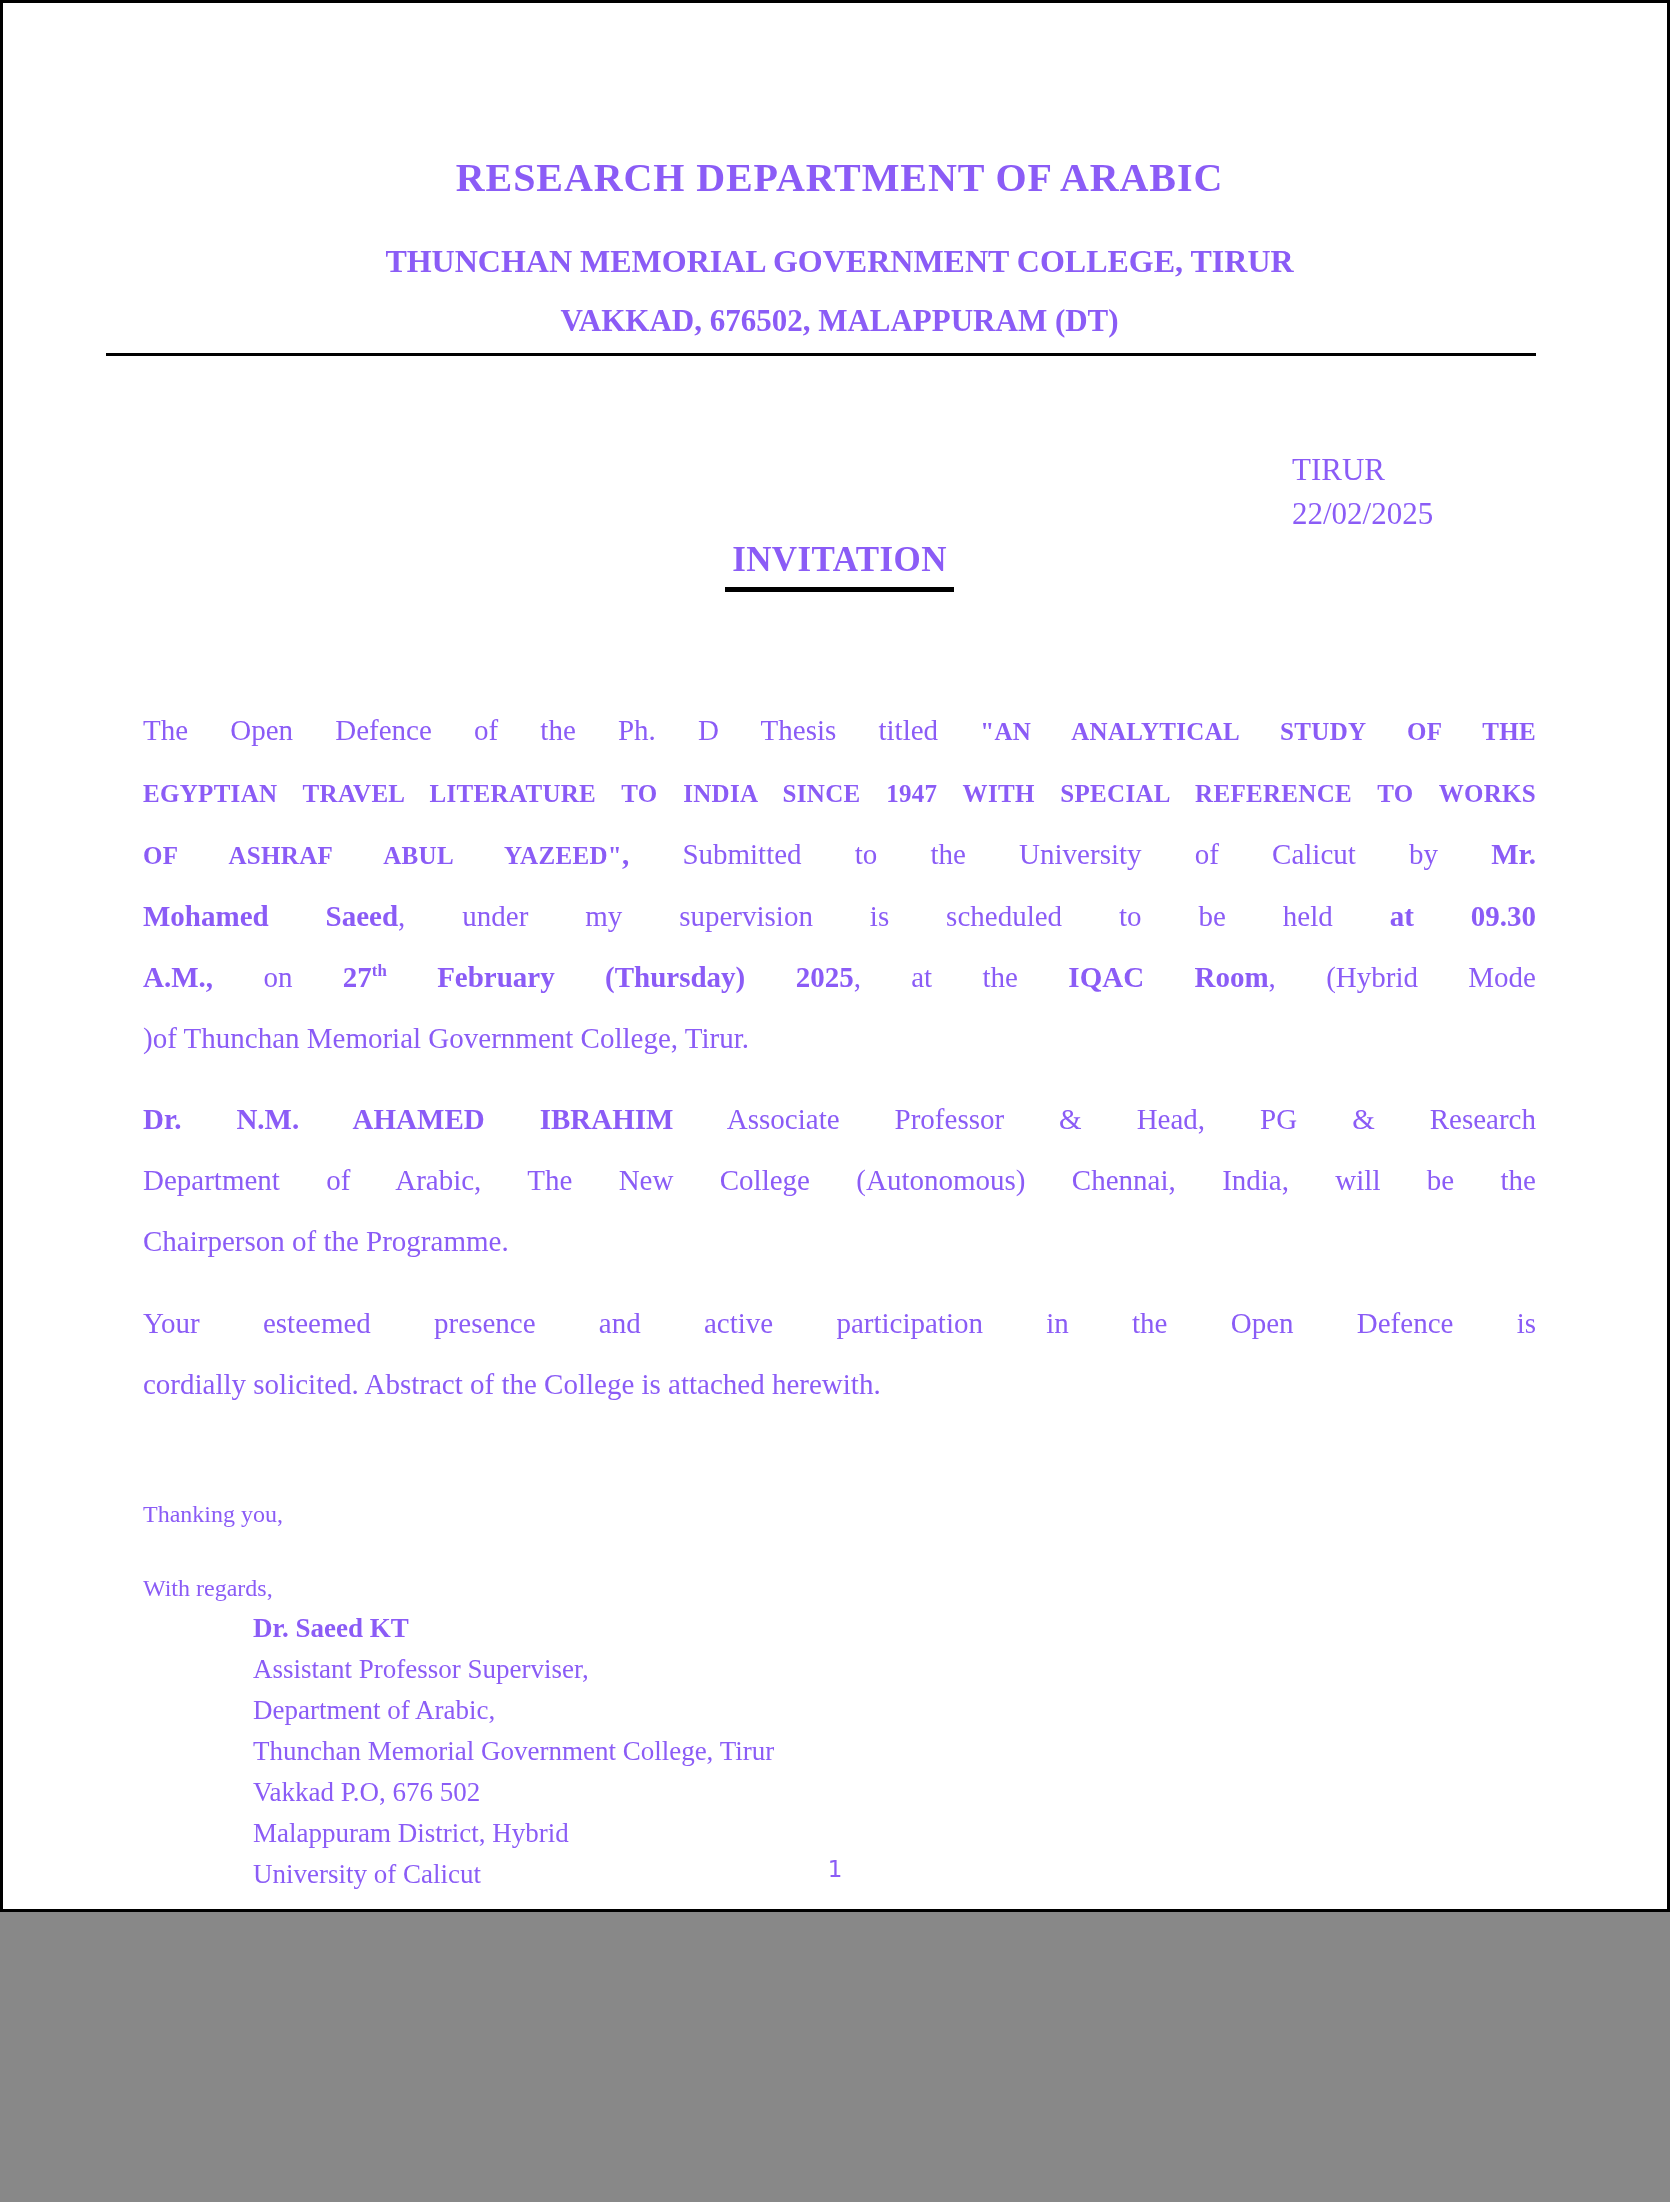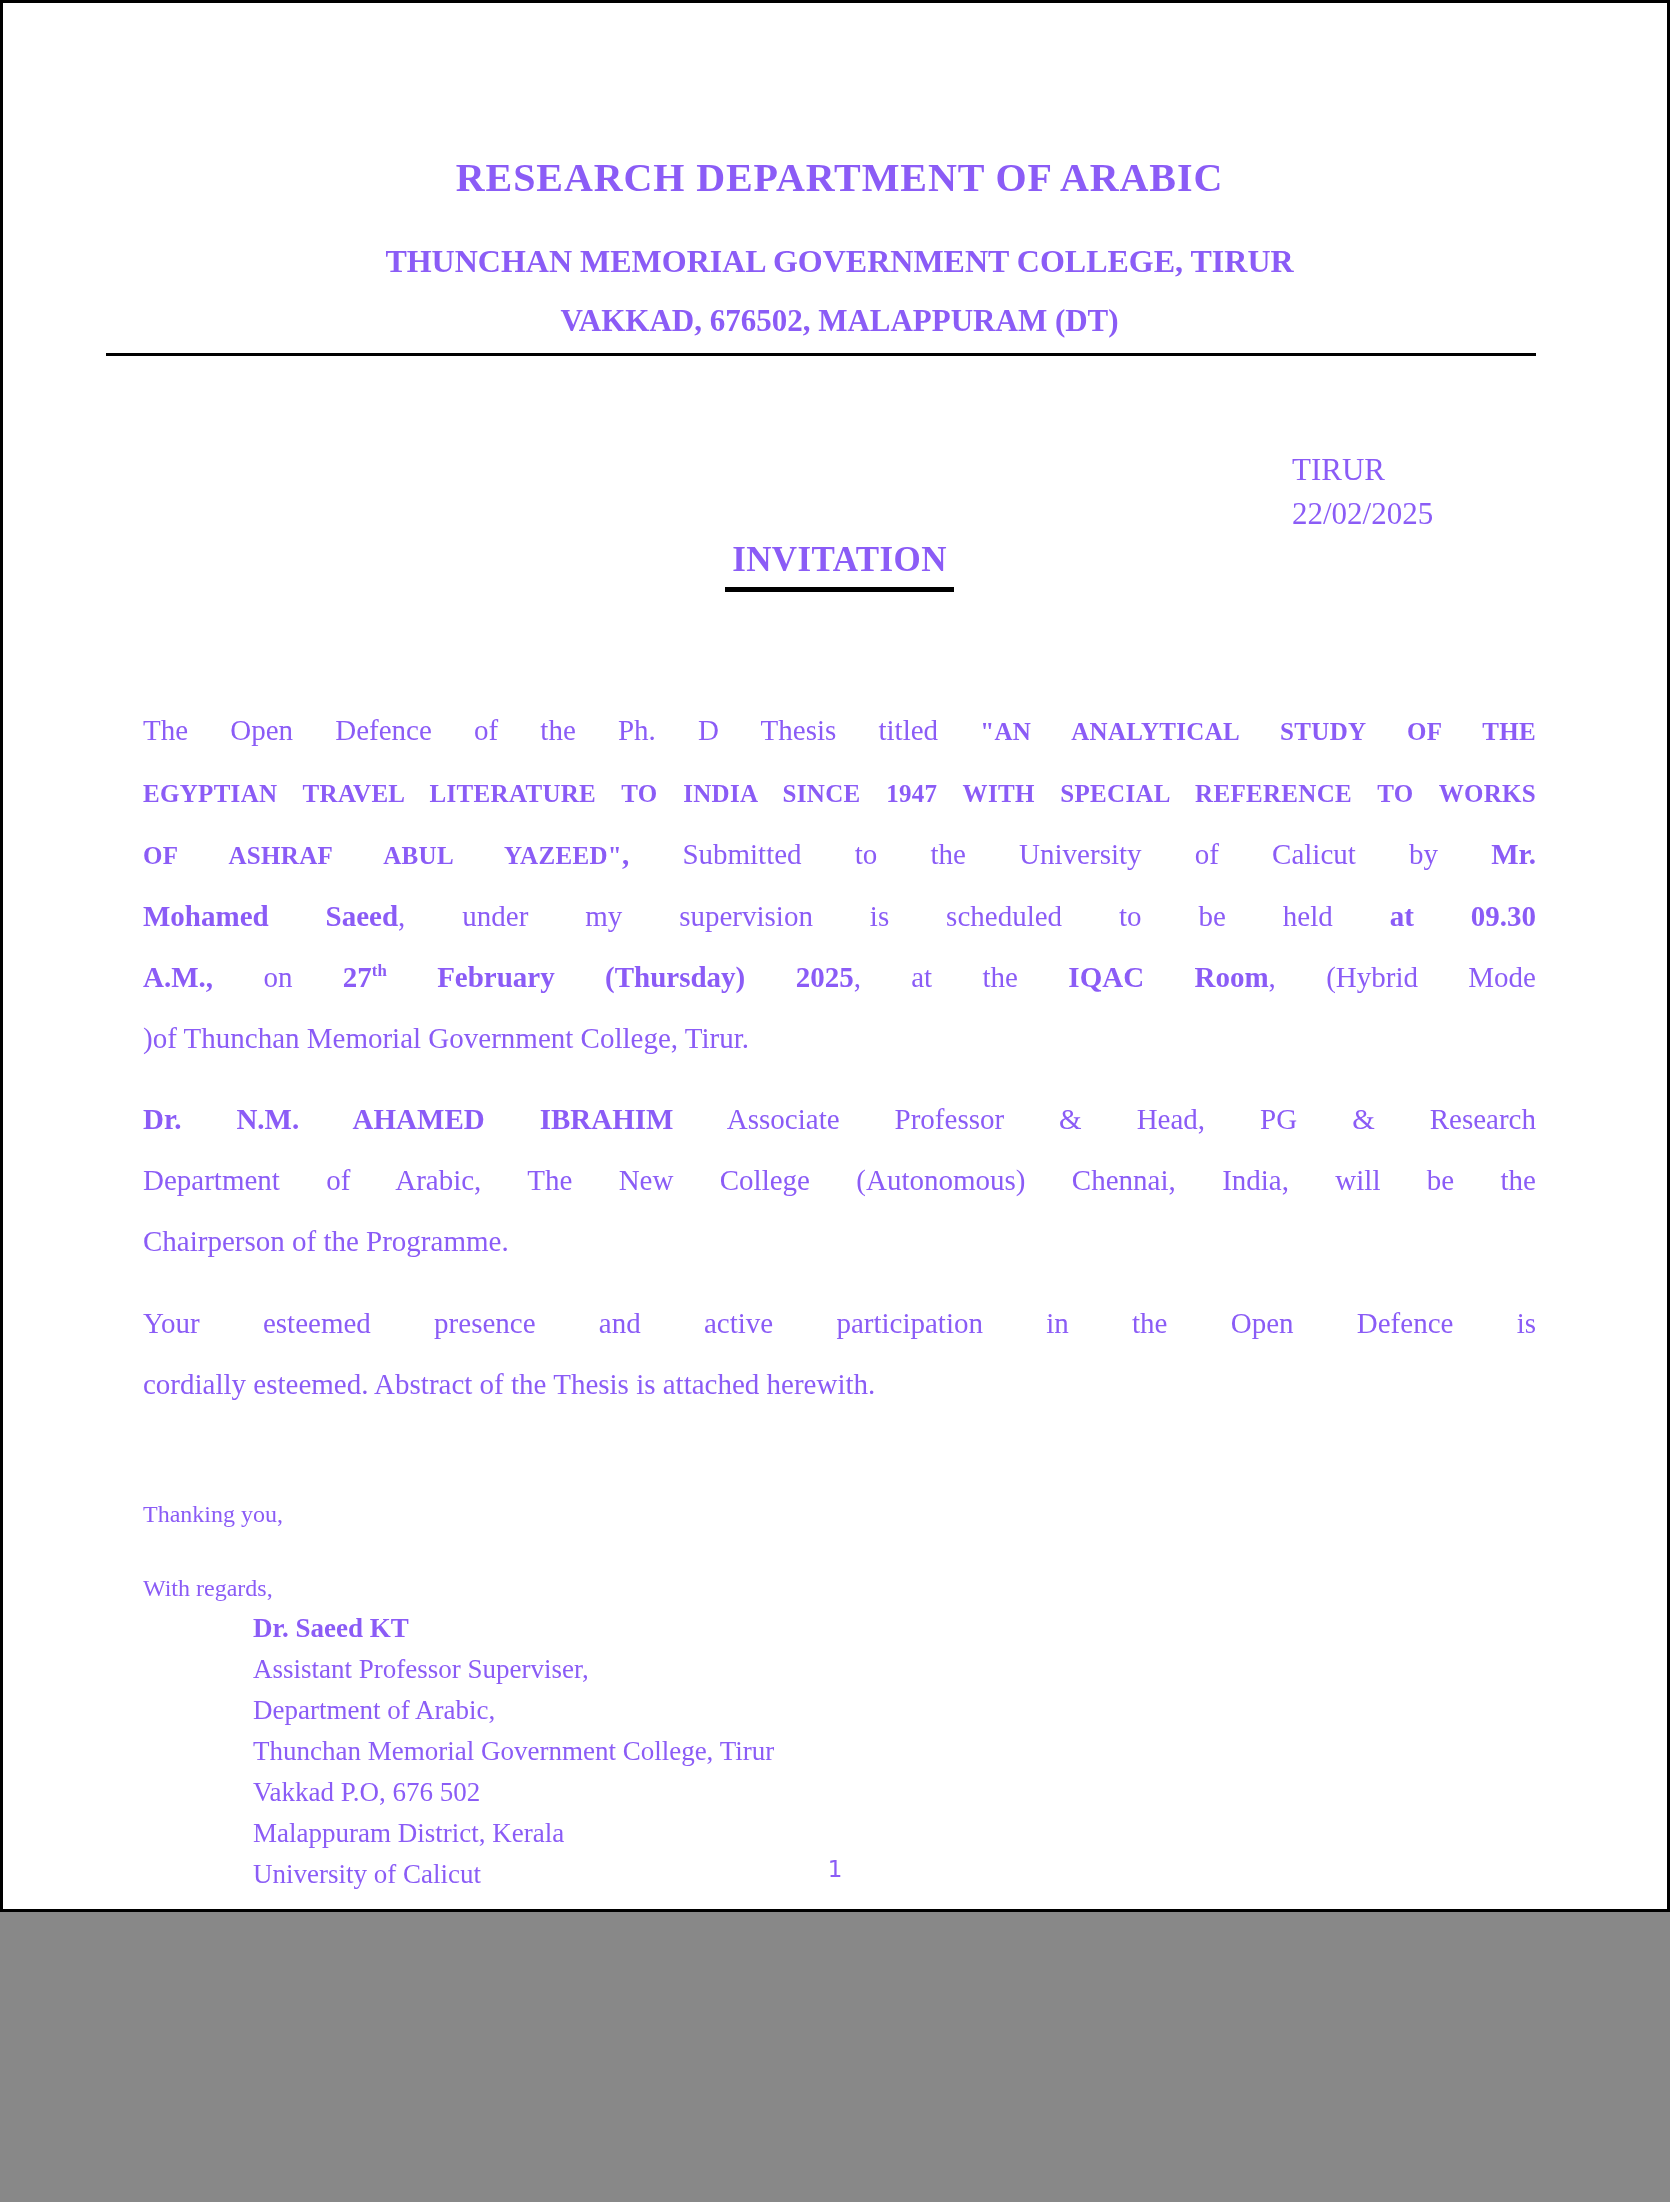--- a/index.html
+++ b/index.html
@@ -83,34 +83,34 @@
         <div class="line j"><span class="b">A.M.,</span><span> on </span><span class="b">27</span><sup class="b">th</sup><span class="b"> February (Thursday) 2025</span><span>, at the </span><span class="b">IQAC Room</span><span>, (Hybrid Mode</span></div>
         <div class="line"><span>)of Thunchan Memorial Government College, Tirur.</span></div>
       </div>
     <div class="body-para">
         <div class="line j"><span class="b">Dr. N.M. AHAMED IBRAHIM</span><span> Associate Professor &amp; Head, PG &amp; Research</span></div>
         <div class="line j"><span>Department of Arabic, The New College (Autonomous) Chennai, India, will be the</span></div>
         <div class="line"><span>Chairperson of the Programme.</span></div>
       </div>
     <div class="body-para">
         <div class="line j"><span>Your esteemed presence and active participation in the Open Defence is</span></div>
-        <div class="line"><span>cordially esteemed. Abstract of the Thesis is attached herewith.</span></div>
+        <div class="line"><span>cordially solicited. Abstract of the College is attached herewith.</span></div>
       </div>
 
     <div class="closing thanks">Thanking you,</div>
     <div class="closing regards">With regards,</div>
 
     <div class="signature">
       <div class="sig-name">Dr. Saeed KT</div>
       <div class="sig-lines">
           <div>Assistant Professor Superviser,</div>
           <div>Department of Arabic,</div>
           <div>Thunchan Memorial Government College, Tirur</div>
           <div>Vakkad P.O, 676 502</div>
-          <div>Malappuram District, Kerala</div>
+          <div>Malappuram District, Hybrid</div>
           <div>University of Calicut</div>
         </div>
     </div>
 
   </div>
 
   <div class="footer">1</div>
 </div>
 
 

